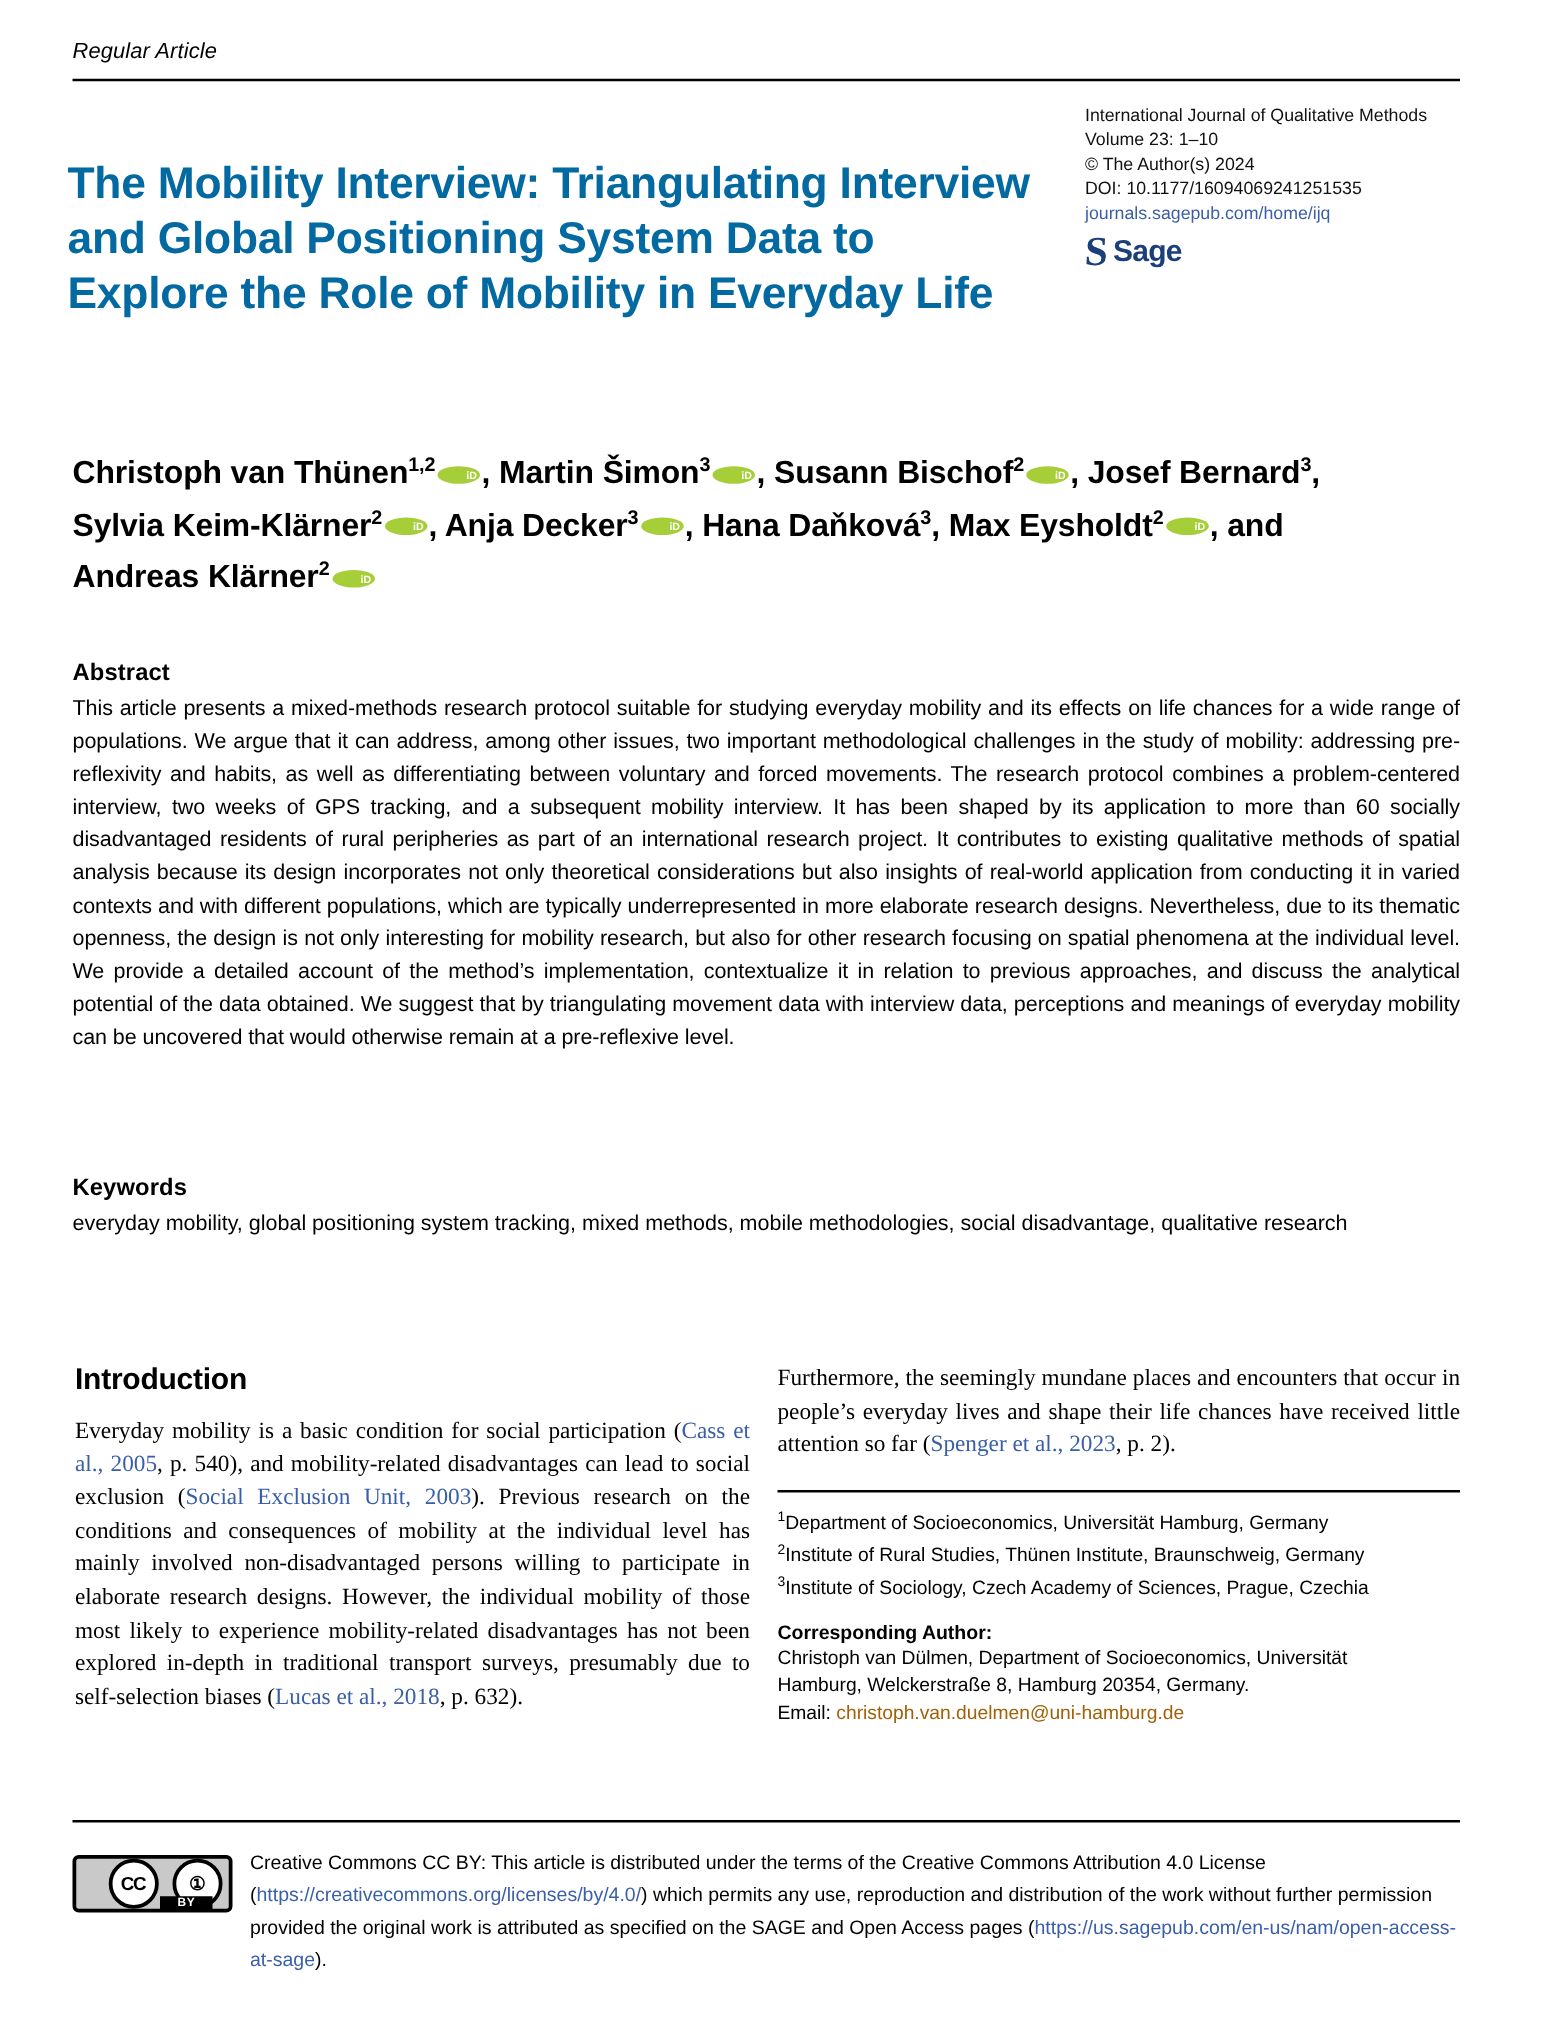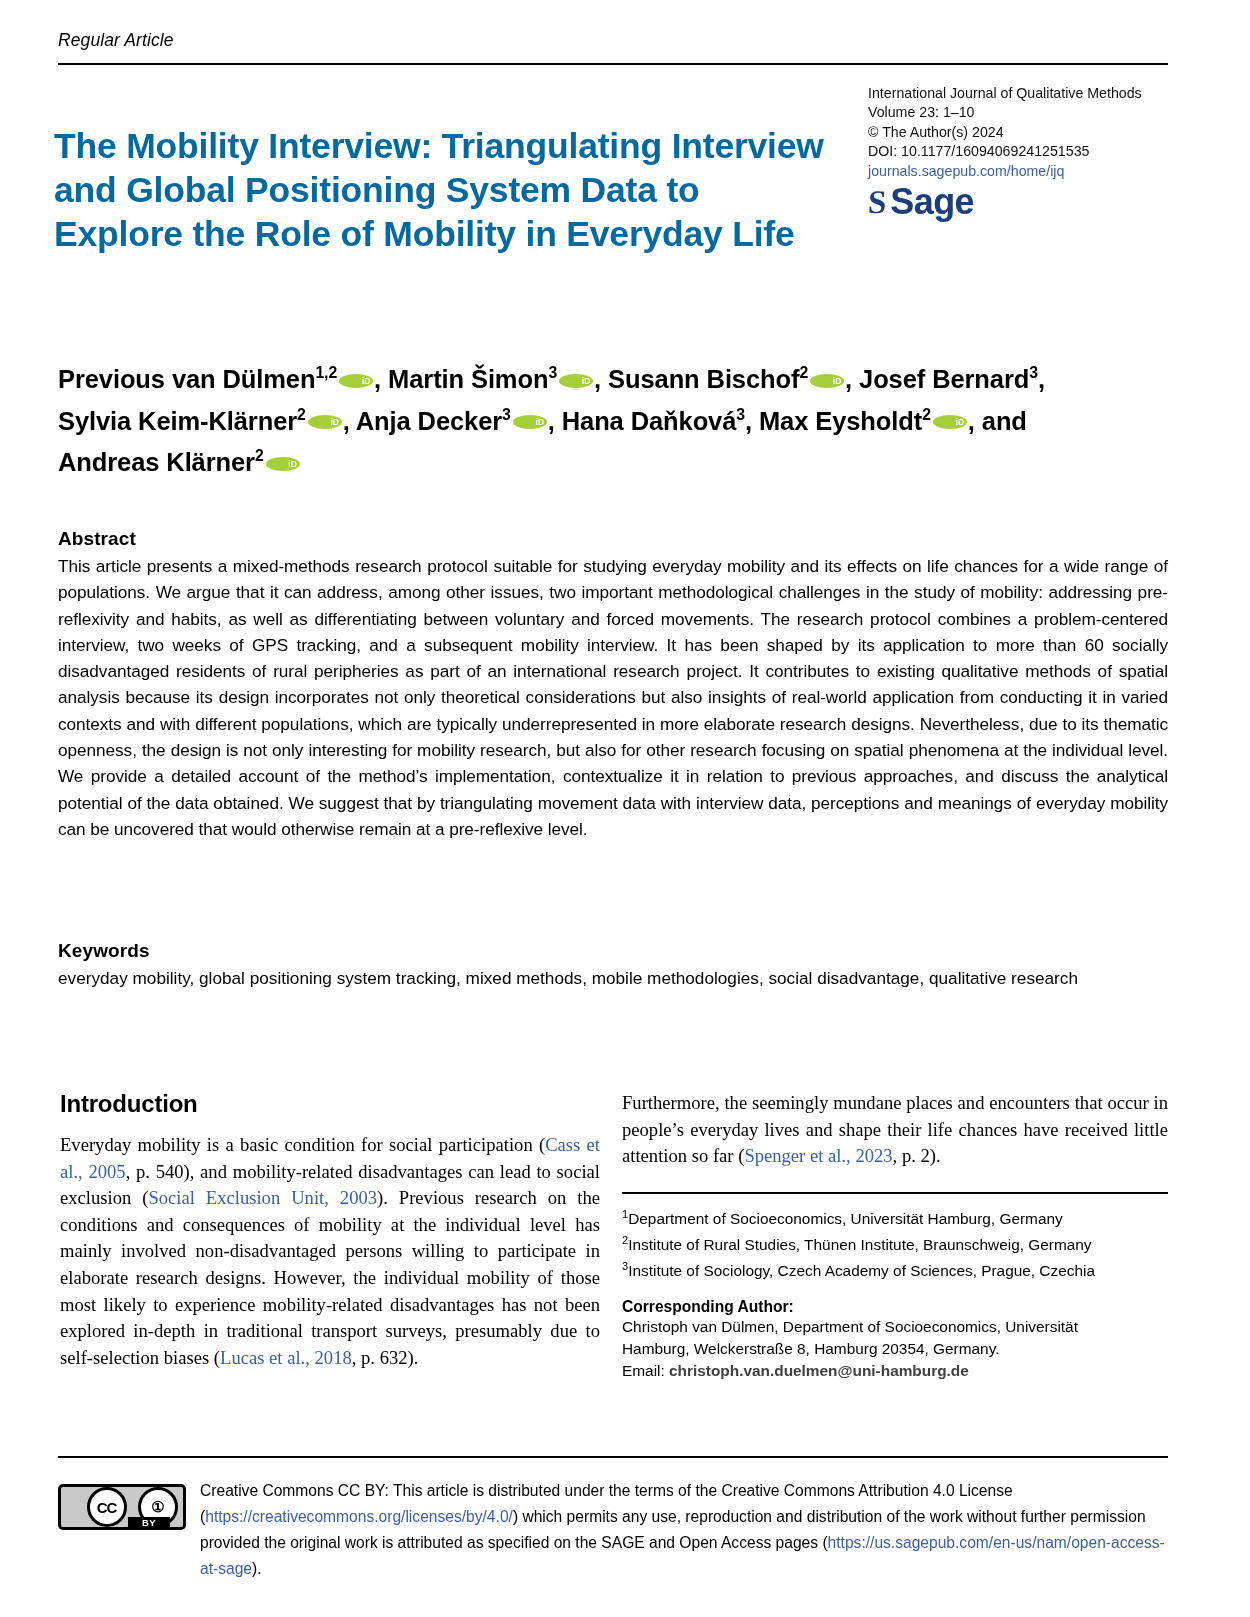--- a/index.html
+++ b/index.html
@@ -82,21 +82,21 @@
   .sage-s {
     font-size: 33px;
     font-weight: 700;
     line-height: 28px;
     font-family: "Liberation Serif", serif;
     letter-spacing: -1px;
     color: #1b3f7a;
     transform: skewX(-3deg);
   }
   .sage-word {
-    font-size: 36px;
+    font-size: 24px;
     font-weight: 700;
     line-height: 28px;
     letter-spacing: -0.6px;
     color: #1b3f7a;
   }
 
   
   .authors {
     position: absolute;
     left: 58px;
@@ -207,21 +207,21 @@
 
   .corr-head {
     font-size: 15.6px;
     font-weight: 700;
     margin-top: 17px;
   }
   .corr {
     font-size: 15.4px;
     line-height: 21.6px;
   }
-  .corr .mail { color: #404040; font-weight: bold; }
+  .corr .mail { color: #a16207; }
 
   
   .rule-bottom {
     position: absolute;
     left: 58px;
     top: 1456px;
     width: 1110px;
     height: 2.4px;
     background: #000;
   }
@@ -299,21 +299,21 @@
     <div>© The Author(s) 2024</div>
     <div>DOI: 10.1177/16094069241251535</div>
     <div class="link">journals.sagepub.com/home/ijq</div>
     <div class="sage-logo">
       <span class="sage-s">S</span>
       <span class="sage-word">Sage</span>
     </div>
   </div>
 
   <div class="authors">
-    <span>Previous van Dülmen</span><sup>1,2</sup><span class="orcid">iD</span>,
+    <span>Christoph van Thünen</span><sup>1,2</sup><span class="orcid">iD</span>,
     <span>Martin Šimon</span><sup>3</sup><span class="orcid">iD</span>,
     <span>Susann Bischof</span><sup>2</sup><span class="orcid">iD</span>,
     <span>Josef Bernard</span><sup>3</sup>,
     <span>Sylvia Keim-Klärner</span><sup>2</sup><span class="orcid">iD</span>,
     <span>Anja Decker</span><sup>3</sup><span class="orcid">iD</span>,
     <span>Hana Daňková</span><sup>3</sup>,
     <span>Max Eysholdt</span><sup>2</sup><span class="orcid">iD</span>,
     <span>and</span>
     <span>Andreas Klärner</span><sup>2</sup><span class="orcid">iD</span>
   </div>

